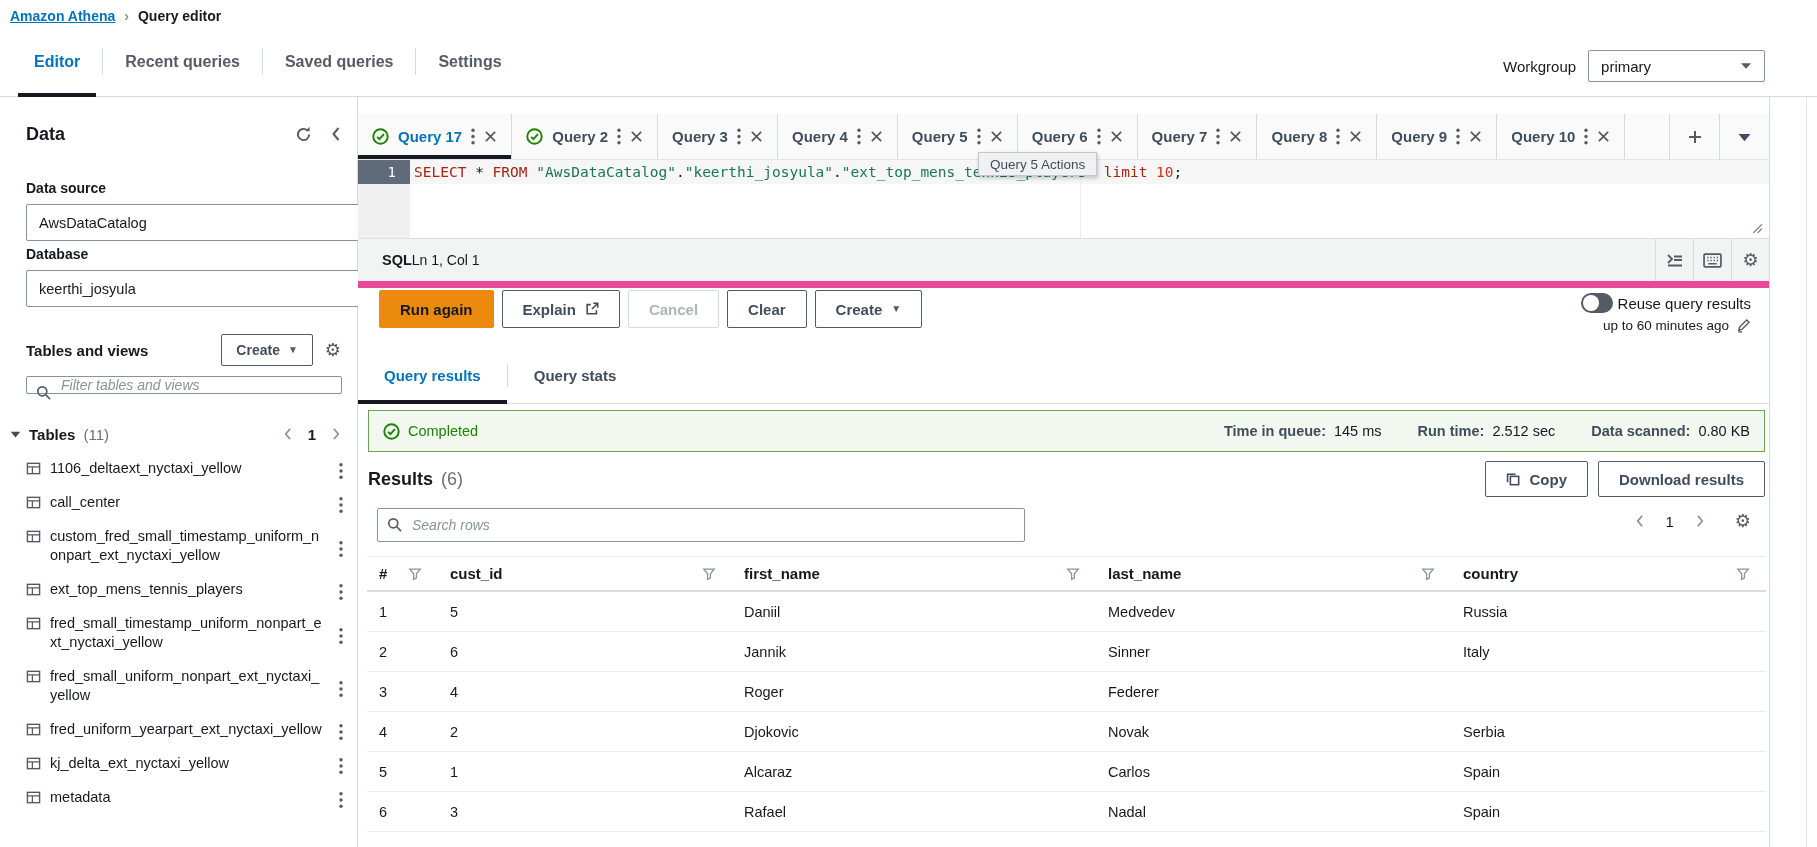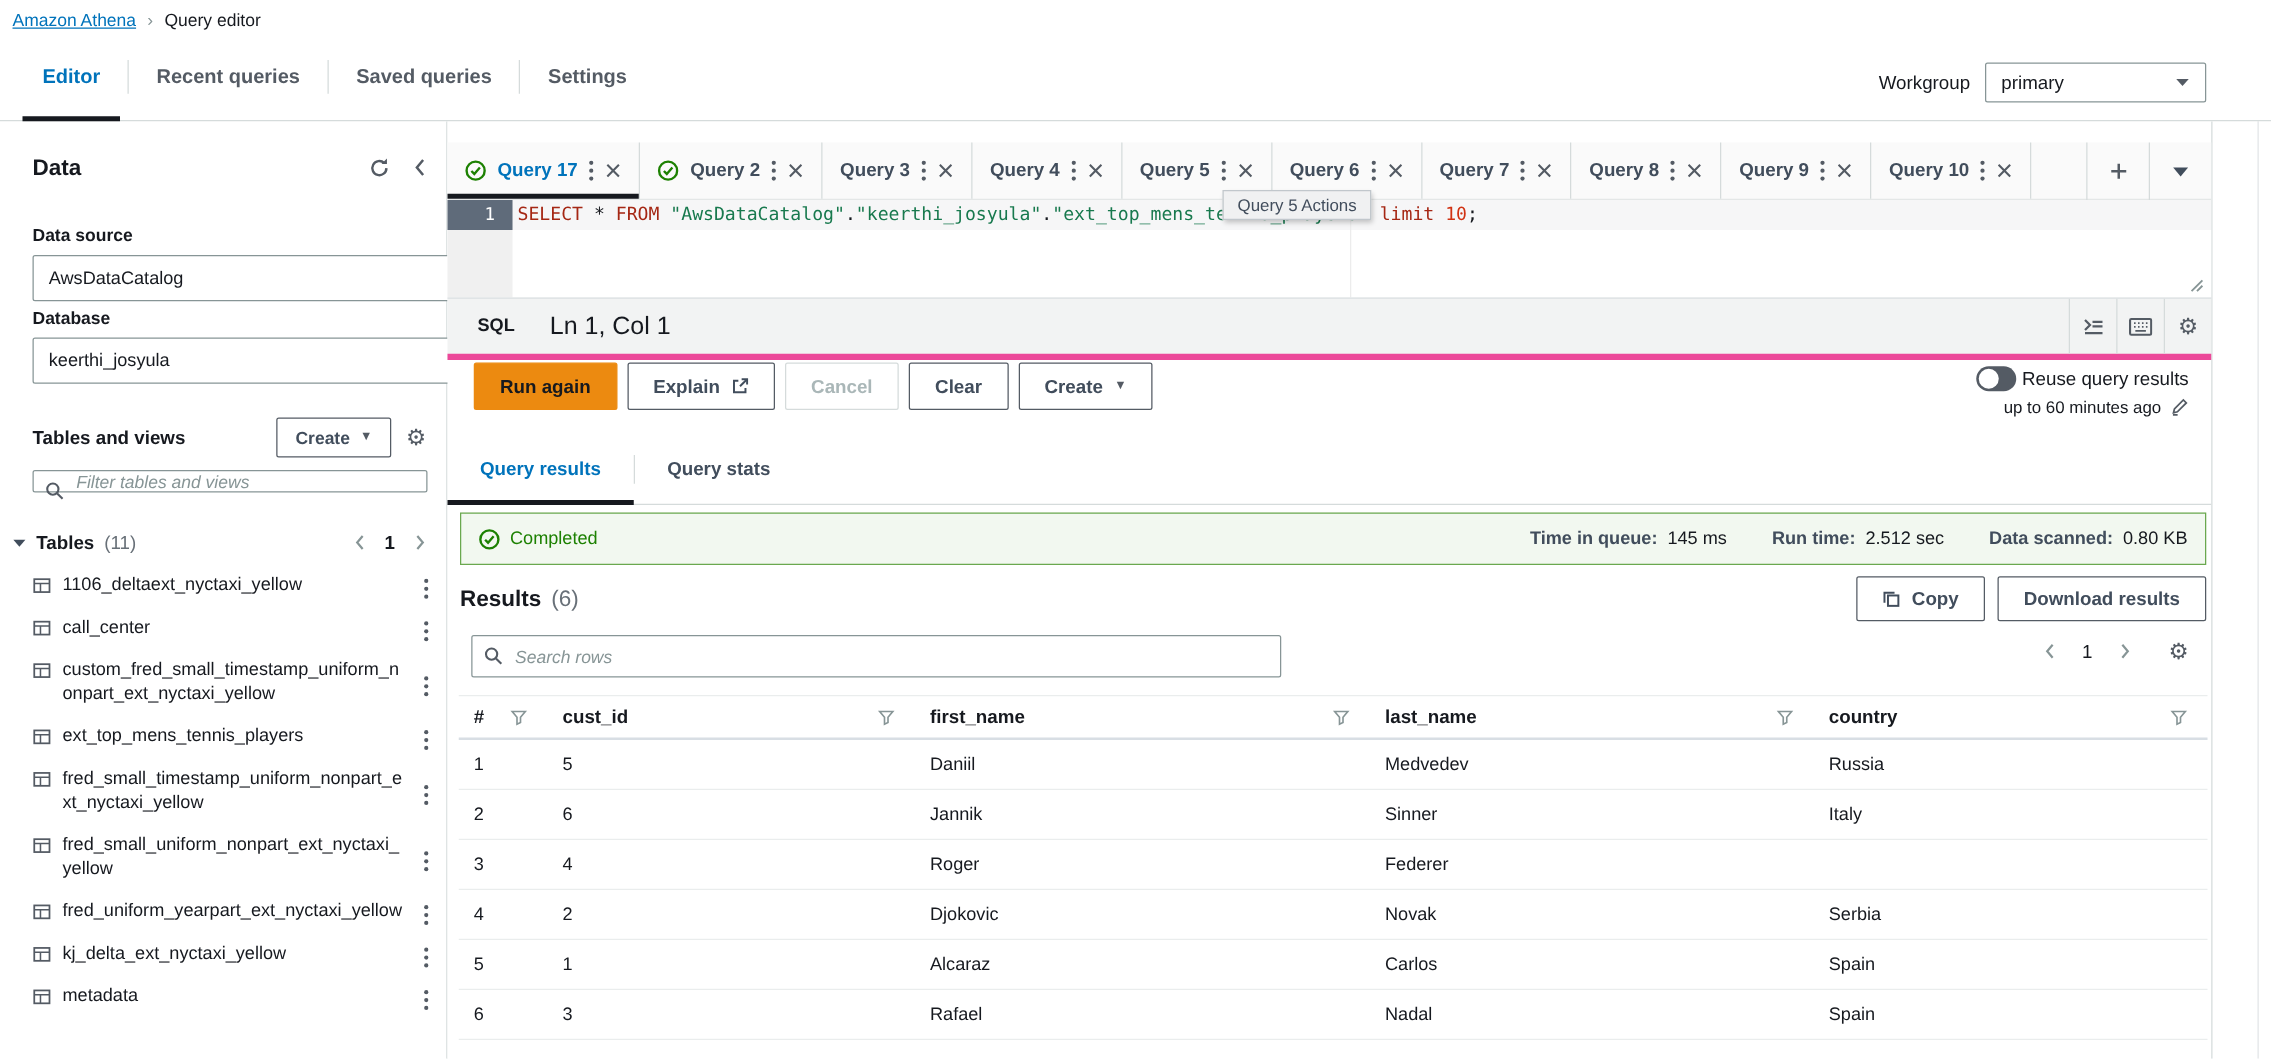--- a/index.html
+++ b/index.html
@@ -7,21 +7,21 @@
   body {
     width:1817px; height:847px; position:relative; overflow:hidden;
     background:#fff; color:#16191f;
     font-family:"Liberation Sans", sans-serif; font-size:15px;
   }
   .icon { display:inline-flex; align-items:center; justify-content:center; line-height:0; }
   svg { display:block; }
 
   
   .topbar { position:absolute; left:0; top:0; width:1817px; height:97px; background:#fff; border-bottom:1px solid #d5dbdb; z-index:5; }
-  .breadcrumb { position:absolute; left:10px; top:6px; height:20px; display:flex; align-items:center; gap:9px; font-size:14px; }
+  .breadcrumb { position:absolute; left:10px; top:6px; height:20px; display:flex; align-items:center; gap:9px; font-size:14px;font-weight:bold; }
   .breadcrumb .crumb-link { color:#0073bb; text-decoration:underline; cursor:pointer; }
   .crumb-sep { color:#879596; }
   .crumb-current { color:#16191f; }
   .nav-tabs { position:absolute; left:12px; top:40px; height:57px; display:flex; align-items:stretch; }
   .nav-tab { position:relative; display:flex; align-items:center; padding:0 22px 14px 22px; font-size:16px; font-weight:700; color:#545b64; cursor:pointer; }
   .nav-tab.active { color:#0073bb; }
   .nav-tab.active::after { content:""; position:absolute; left:6px; right:6px; bottom:0; height:4px; background:#16191f; }
   .nav-sep { width:1px; background:#d5dbdb; margin:8px 0 22px 0; }
   .workgroup { position:absolute; left:1503px; top:50px; display:flex; align-items:center; gap:12px; }
   .wg-label { font-size:15px; color:#16191f; }
@@ -71,23 +71,23 @@
   .code-line { position:absolute; left:56px; top:0; height:24px; line-height:24px; font-family:"DejaVu Sans Mono",monospace; font-size:14.5px; white-space:pre; cursor:text; }
   .tok-keyword { color:#a52714; }
   .tok-string { color:#18794e; }
   .tok-number { color:#d13212; }
   .tok-plain, .tok-operator { color:#16191f; }
   .print-margin { position:absolute; left:722px; top:0; bottom:0; width:1px; background:#ececec; }
   .resize-handle { position:absolute; right:6px; bottom:4px; cursor:nwse-resize; }
 
   .tooltip { position:absolute; left:620px; top:55px; height:24px; padding:0 11px; background:#f0f1f2; border:1px solid #c1c7cc; box-shadow:1px 2px 4px rgba(0,0,0,0.22); font-size:13.5px; color:#414d5c; display:flex; align-items:center; z-index:40; }
 
-  .statusbar { position:absolute; left:0; top:141px; width:100%; height:50px; background:#f2f3f3; border-top:1px solid #dadfe2; border-bottom:5px solid #ec4899; display:flex; align-items:center; }
+  .statusbar { position:absolute; left:0; top:141px; width:100%; height:50px; background:#f2f3f3; border-top:1px solid #dadfe2; border-bottom:7px solid #ec4899; display:flex; align-items:center; }
   .sb-mode { margin-left:24px; font-weight:700; font-size:14.5px; }
-  .sb-pos { margin-left:28px; font-size:20px; }
+  .sb-pos { font-size:14px; }
   .statusbar-icons { margin-left:auto; display:flex; height:100%; }
   .statusbar-icons .st-icon { width:38px; height:100%; border-left:1px solid #d5dbdb; display:flex; align-items:center; justify-content:center; cursor:pointer; color:#545b64; }
 
   .actions { position:absolute; left:21px; top:193px; height:38px; display:flex; gap:8px; }
   .btn { height:38px; border:1px solid #545b64; border-radius:2px; background:#fff; font-weight:700; font-size:15px; color:#414d5c; display:inline-flex; align-items:center; gap:9px; padding:0 20px; cursor:pointer; font-family:"Liberation Sans",sans-serif; }
   .btn.primary { background:#ec8a10; border-color:#ec8a10; color:#16191f; }
   .btn.disabled { border-color:#d5dbdb; color:#aab7b8; cursor:default; }
 
   .reuse { position:absolute; right:18px; top:196px; text-align:right; }
   .reuse-row1 { display:flex; align-items:center; gap:5px; justify-content:flex-end; }

